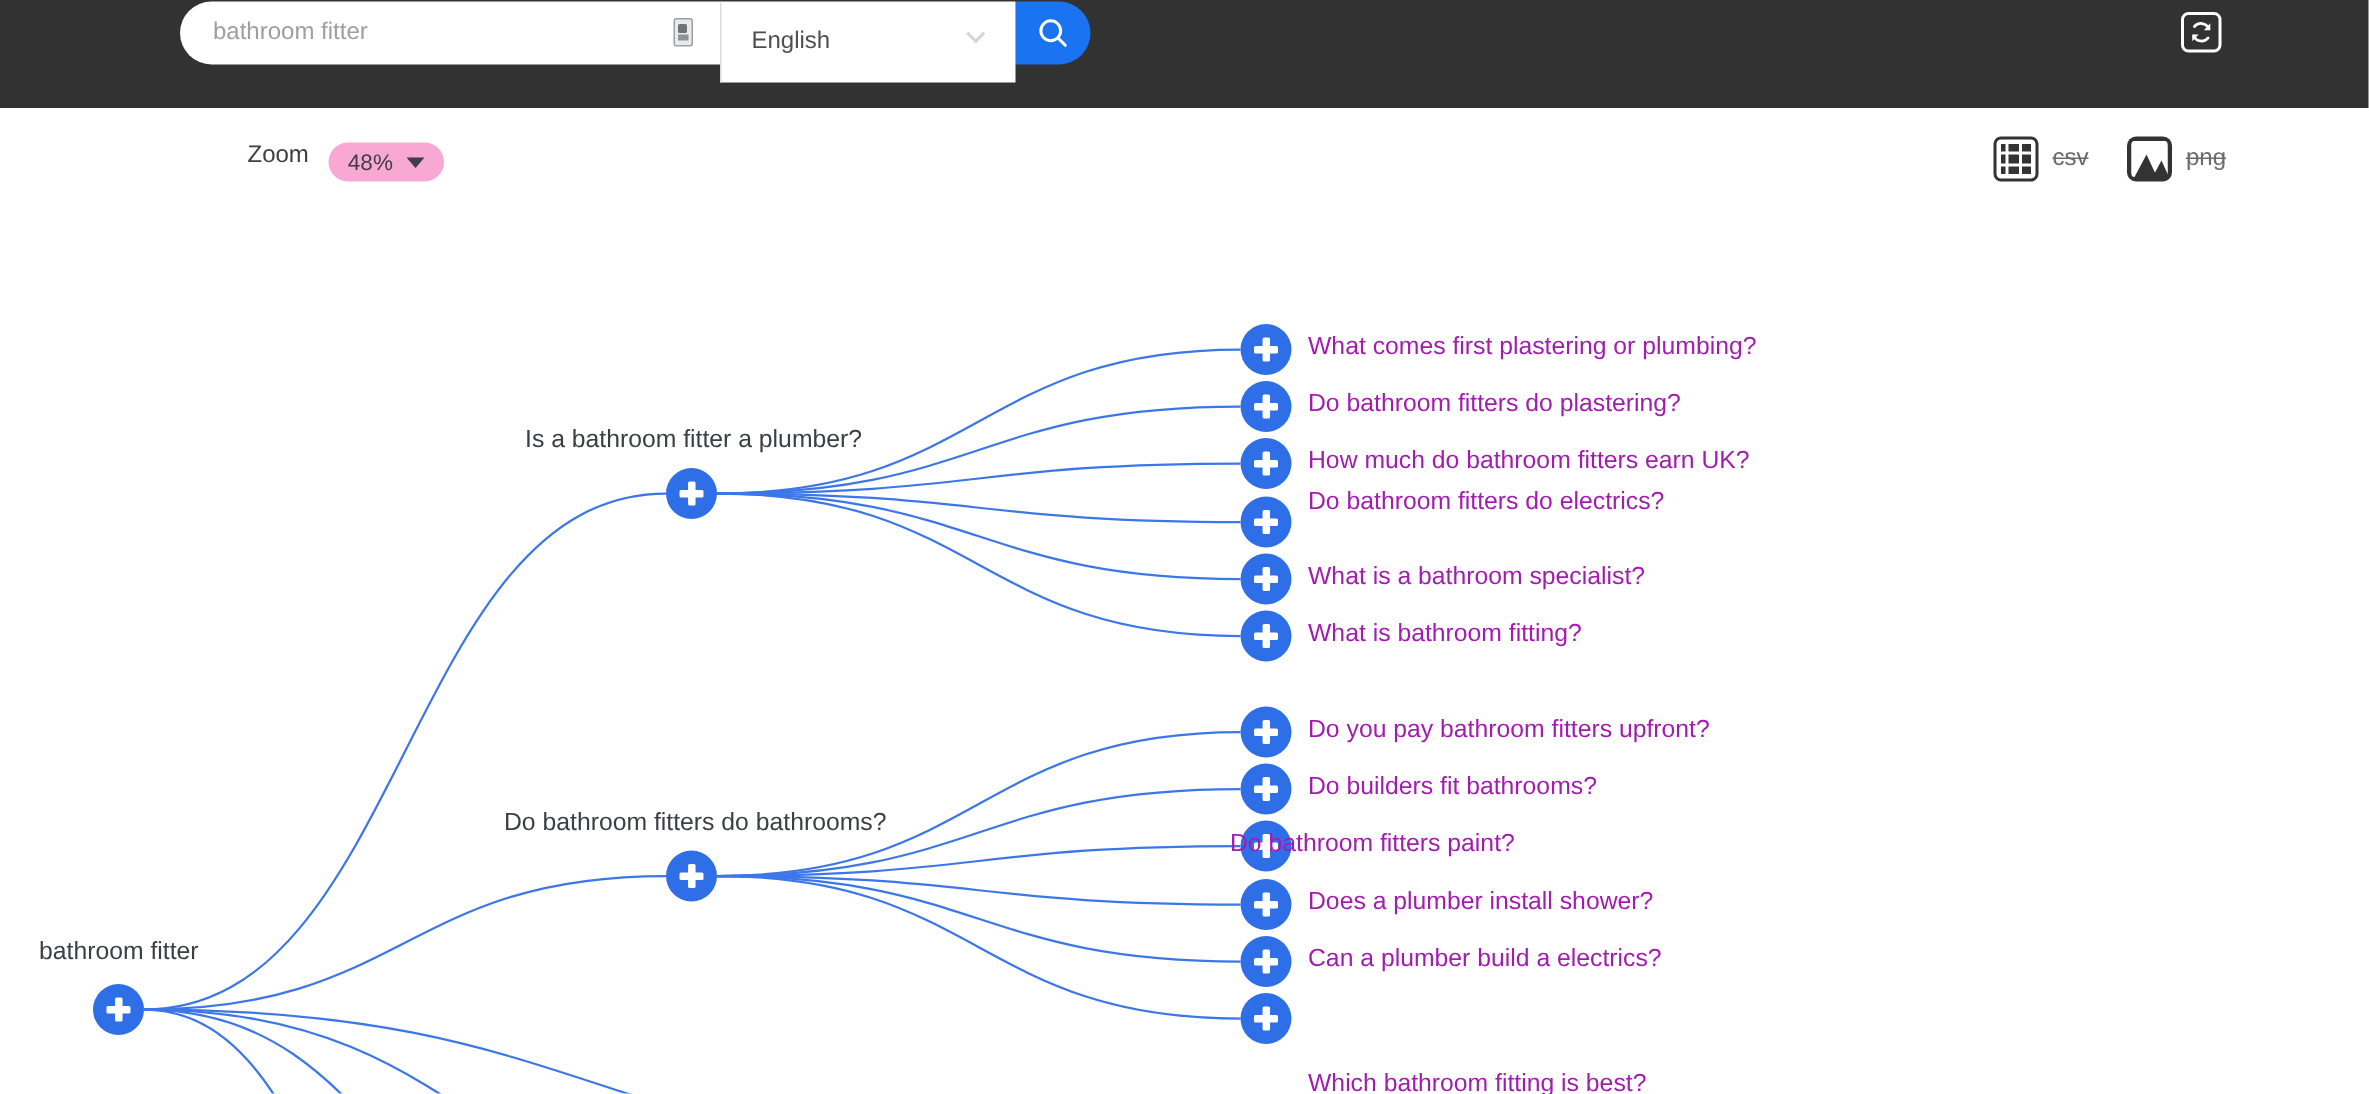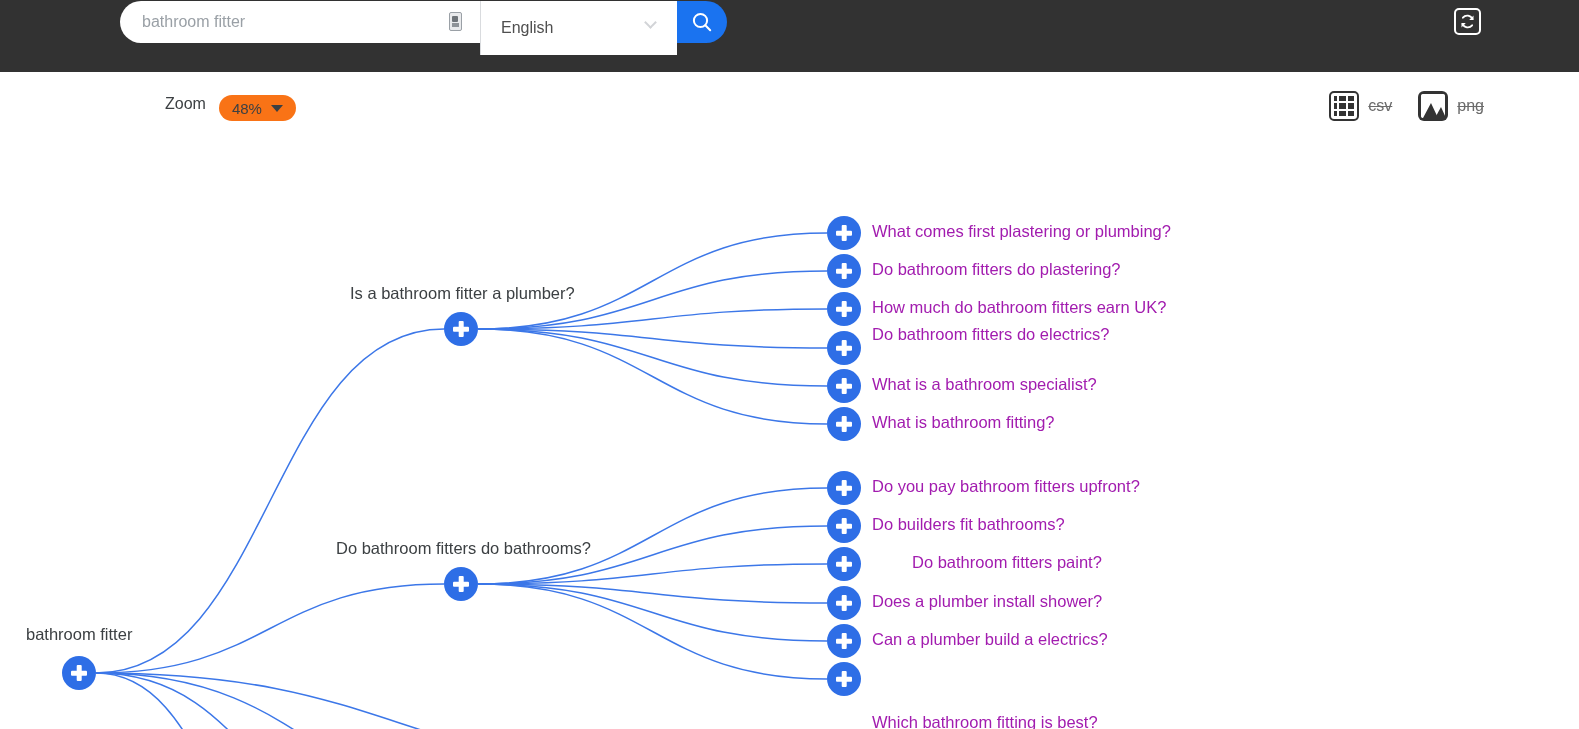--- a/index.html
+++ b/index.html
@@ -90,21 +90,21 @@
     font-size: 16.5px; color: #ffffff; letter-spacing: .1px;
   }
 
   
   #zoom-wrap {
     position: absolute; left: 117px; top: 95px;
     display: flex; align-items: flex-start; gap: 13px; margin-left: 48px;
   }
   #zoom-label { font-size: 16px; color: #3c4043; }
   #zoom-pill {
-    background: #f97316; border-radius: 14px;
+    background: #f9a8d4; border-radius: 14px;
     height: 26px; padding: 0 13px;
     display: flex; align-items: center; gap: 9px;
     cursor: pointer;
   }
   #zoom-value { font-size: 15px; color: #3c4043; }
   #zoom-caret {
     width: 0; height: 0;
     border-left: 6px solid transparent;
     border-right: 6px solid transparent;
     border-top: 7px solid #3c4043;
@@ -297,21 +297,21 @@
       <div class="leaf-label" style="left: 872px; top: 303px;">What is a bathroom specialist?</div>
       <div class="node" style="left: 827px; top: 335px;"></div>
       <div class="leaf-label" style="left: 872px; top: 341px;">What is bathroom fitting?</div>
       <div class="node-label" style="left: 336px; top: 467px;">Do bathroom fitters do bathrooms?</div>
       <div class="node" style="left: 444px; top: 495px;"></div>
       <div class="node" style="left: 827px; top: 399px;"></div>
       <div class="leaf-label" style="left: 872px; top: 405px;">Do you pay bathroom fitters upfront?</div>
       <div class="node" style="left: 827px; top: 437px;"></div>
       <div class="leaf-label" style="left: 872px; top: 443px;">Do builders fit bathrooms?</div>
       <div class="node" style="left: 827px; top: 475px;"></div>
-      <div class="leaf-label" style="left: 912px; top: 481px; text-align: right;">Do bathroom fitters paint?</div>
+      <div class="leaf-label" style="left: 820px; top: 481px; text-align: right;">Do bathroom fitters paint?</div>
       <div class="node" style="left: 827px; top: 514px;"></div>
       <div class="leaf-label" style="left: 872px; top: 520px;">Does a plumber install shower?</div>
       <div class="node" style="left: 827px; top: 552px;"></div>
       <div class="leaf-label" style="left: 872px; top: 558px;">Can a plumber build a electrics?</div>
       <div class="node" style="left: 827px; top: 590px;"></div>
       <div class="leaf-label" style="left: 872px; top: 596px; margin-top: 45px;">Which bathroom fitting is best?</div>
     </div>
 </div>
 
 </body></html>

